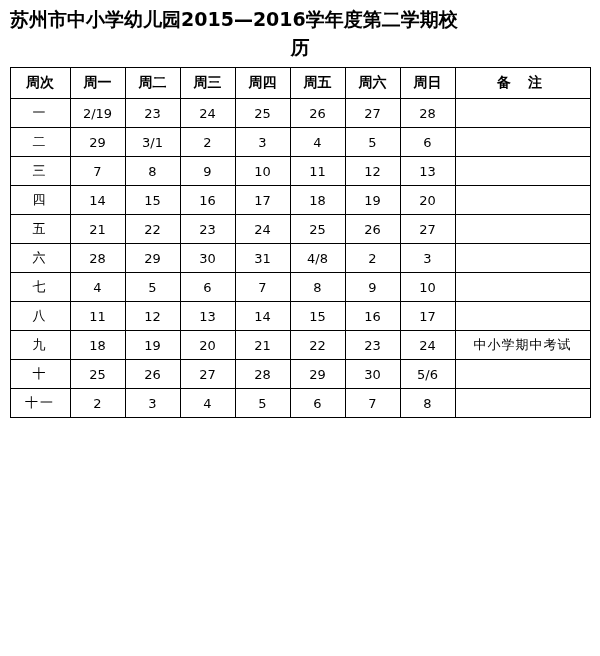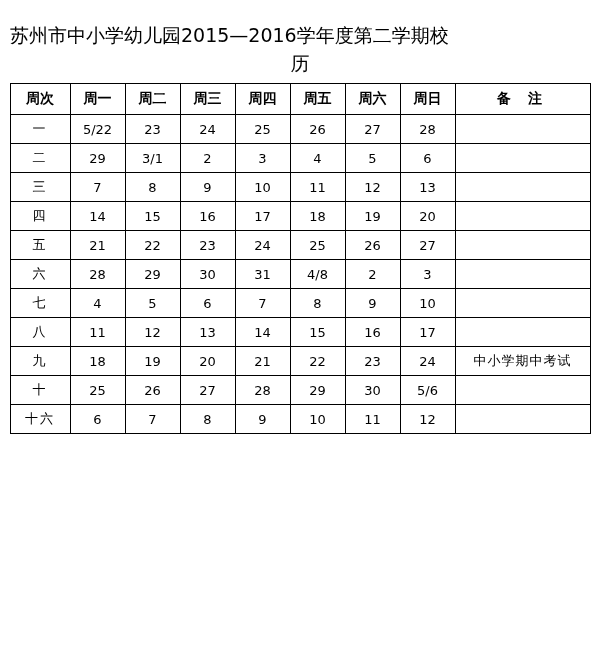--- a/index.html
+++ b/index.html
@@ -16,23 +16,23 @@
   }
   .page {
     width: 600px;
     height: 656px;
     position: relative;
     box-sizing: border-box;
   }
   .title {
     text-align: center;
     font-size: 19px;
-    font-weight: 400;
+    font-weight: 700;
     line-height: 28px;
-    padding: 21px 6px 0 6px;
+    padding: 5px 6px 0 6px;
     letter-spacing: 0px;
   }
   .title-line1 {
     display: block;
     white-space: nowrap;
     text-align: left;
     padding-left: 4px;
   }
   .title-line2 {
     display: block;
@@ -104,21 +104,21 @@
         <th>周四</th>
         <th>周五</th>
         <th>周六</th>
         <th>周日</th>
         <th class="note-head">备  注</th>
       </tr>
     </thead>
     <tbody>
         <tr>
           <td class="week-label">一</td>
-          <td>5/22</td>
+          <td>2/19</td>
           <td>23</td>
           <td>24</td>
           <td>25</td>
           <td>26</td>
           <td>27</td>
           <td>28</td>
           <td class="note-cell"></td>
         </tr>
         <tr>
           <td class="week-label">二</td>
@@ -213,26 +213,26 @@
           <td>25</td>
           <td>26</td>
           <td>27</td>
           <td>28</td>
           <td>29</td>
           <td>30</td>
           <td>5/6</td>
           <td class="note-cell"></td>
         </tr>
         <tr>
-          <td class="week-label">十六</td>
+          <td class="week-label">十一</td>
+          <td>2</td>
+          <td>3</td>
+          <td>4</td>
+          <td>5</td>
           <td>6</td>
           <td>7</td>
           <td>8</td>
-          <td>9</td>
-          <td>10</td>
-          <td>11</td>
-          <td>12</td>
           <td class="note-cell"></td>
         </tr>
       </tbody>
   </table>
 
 </div>
 
 </body></html>

